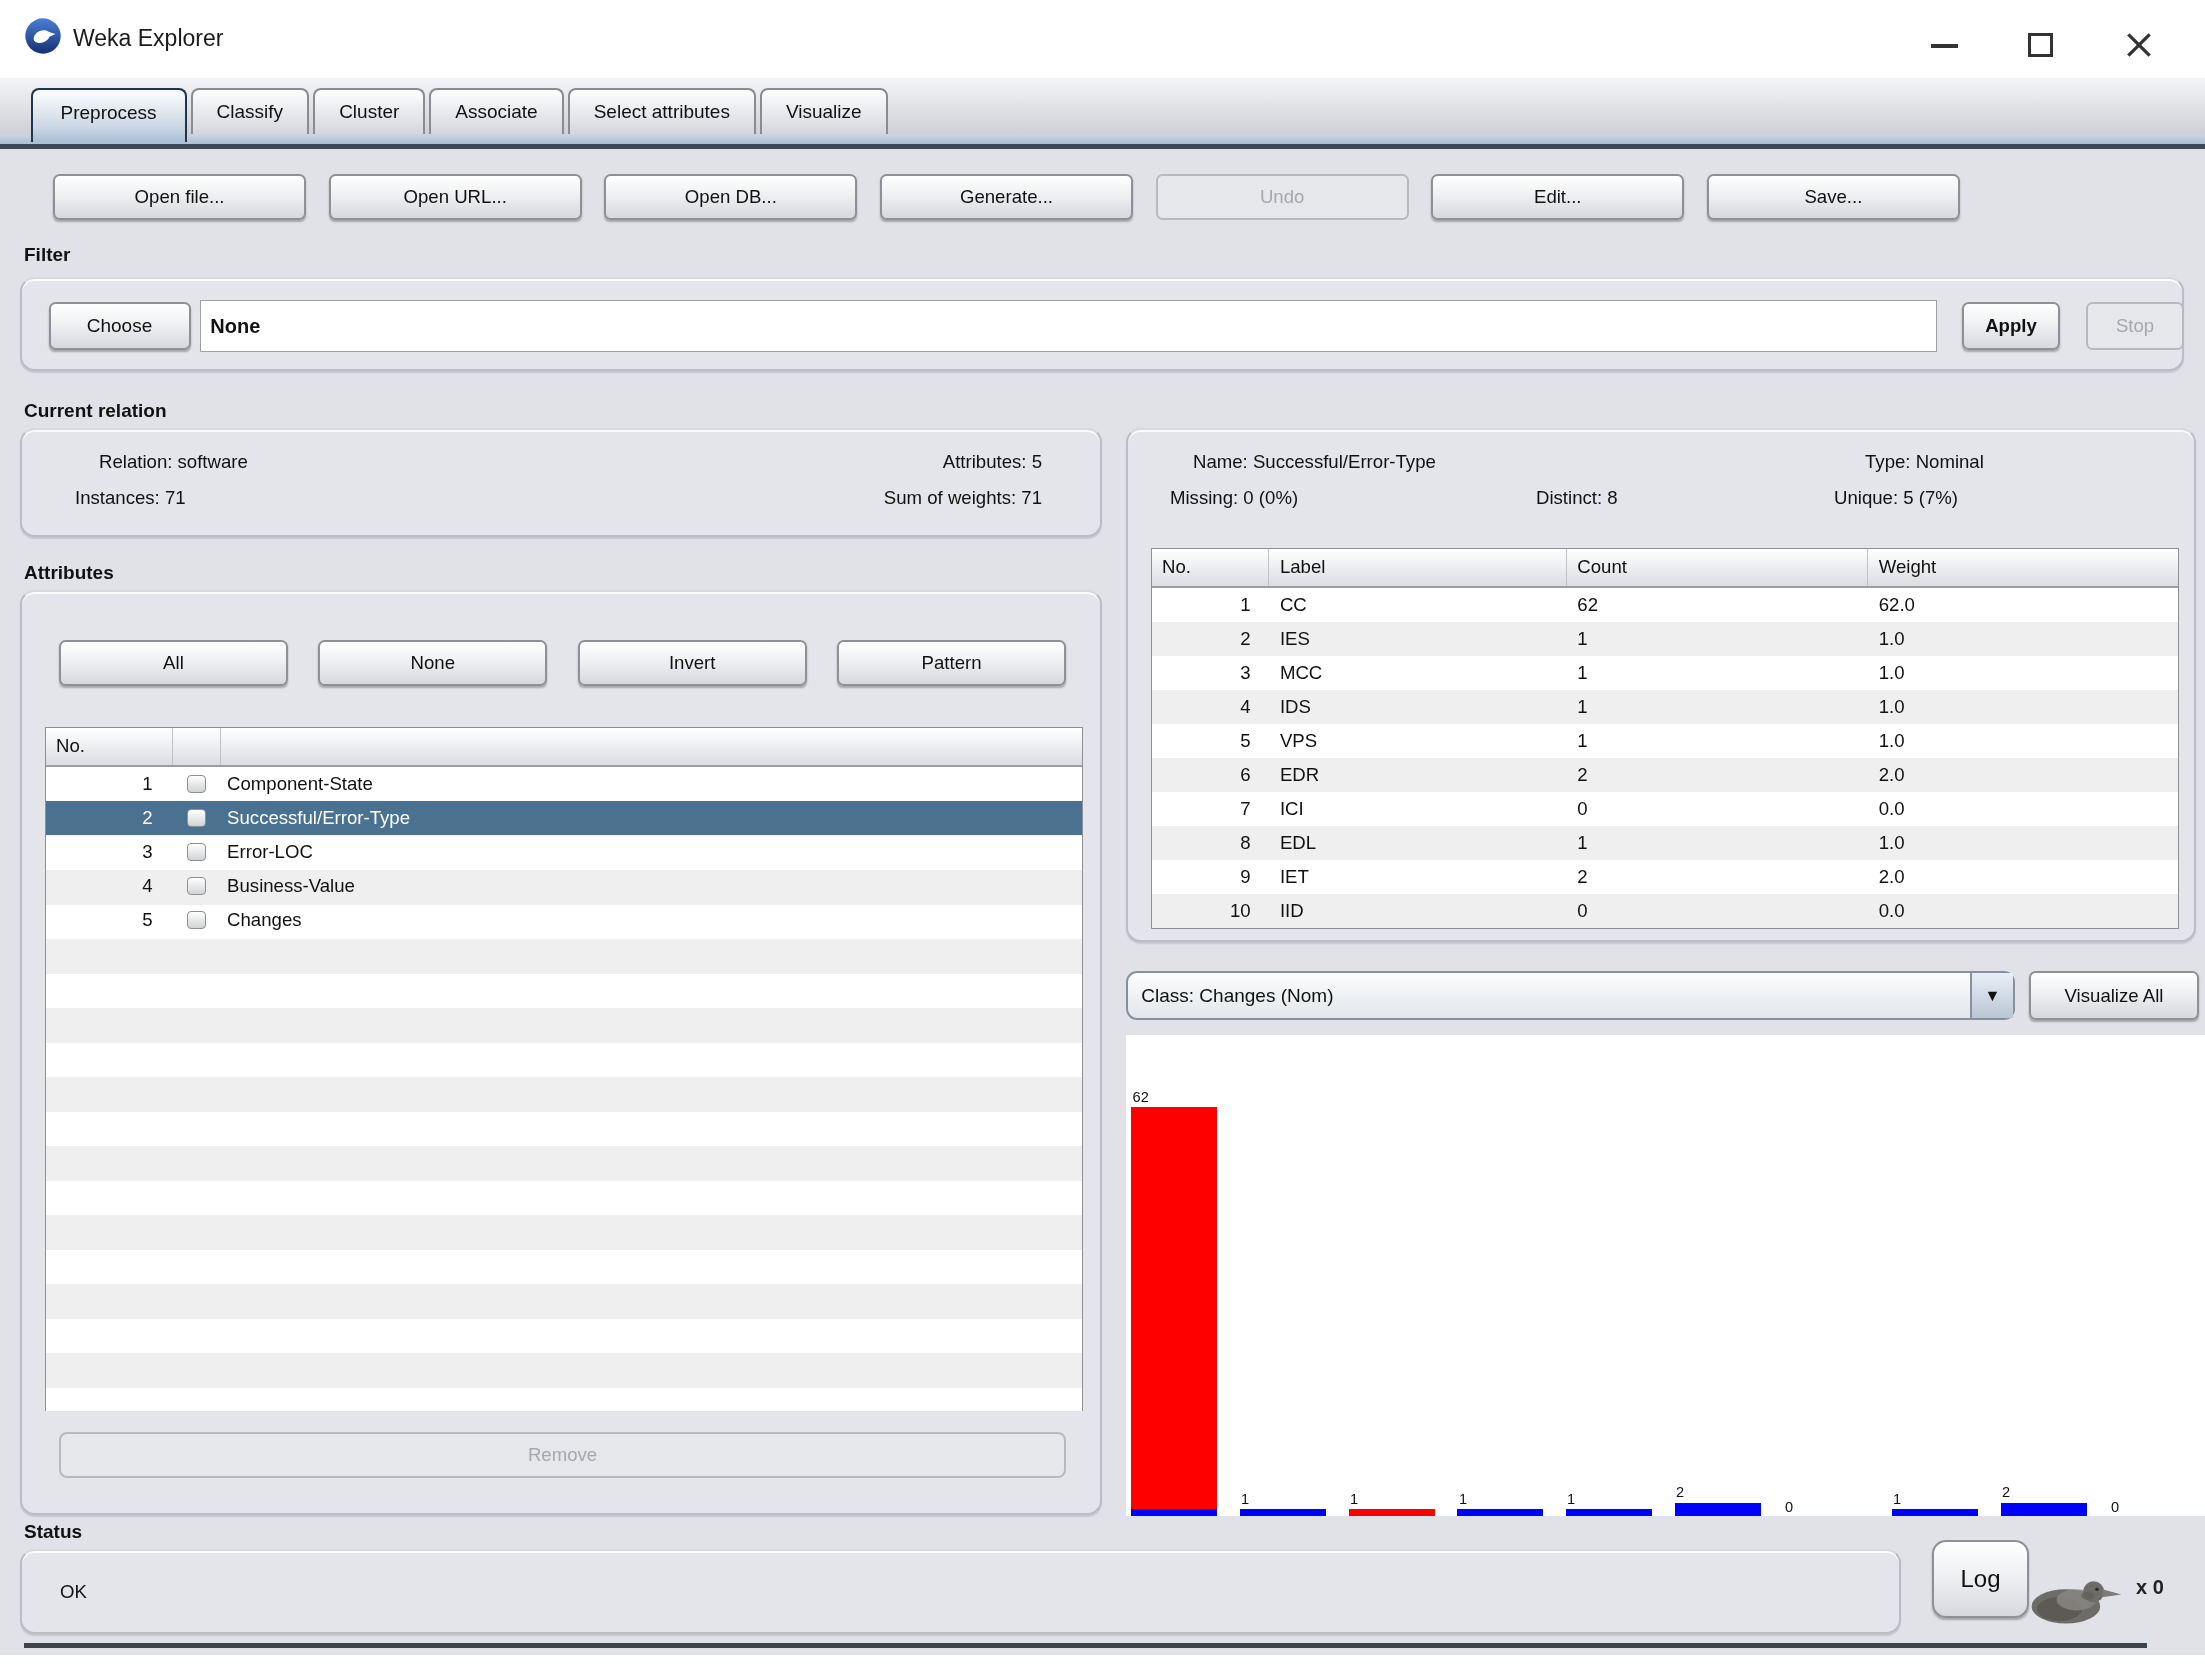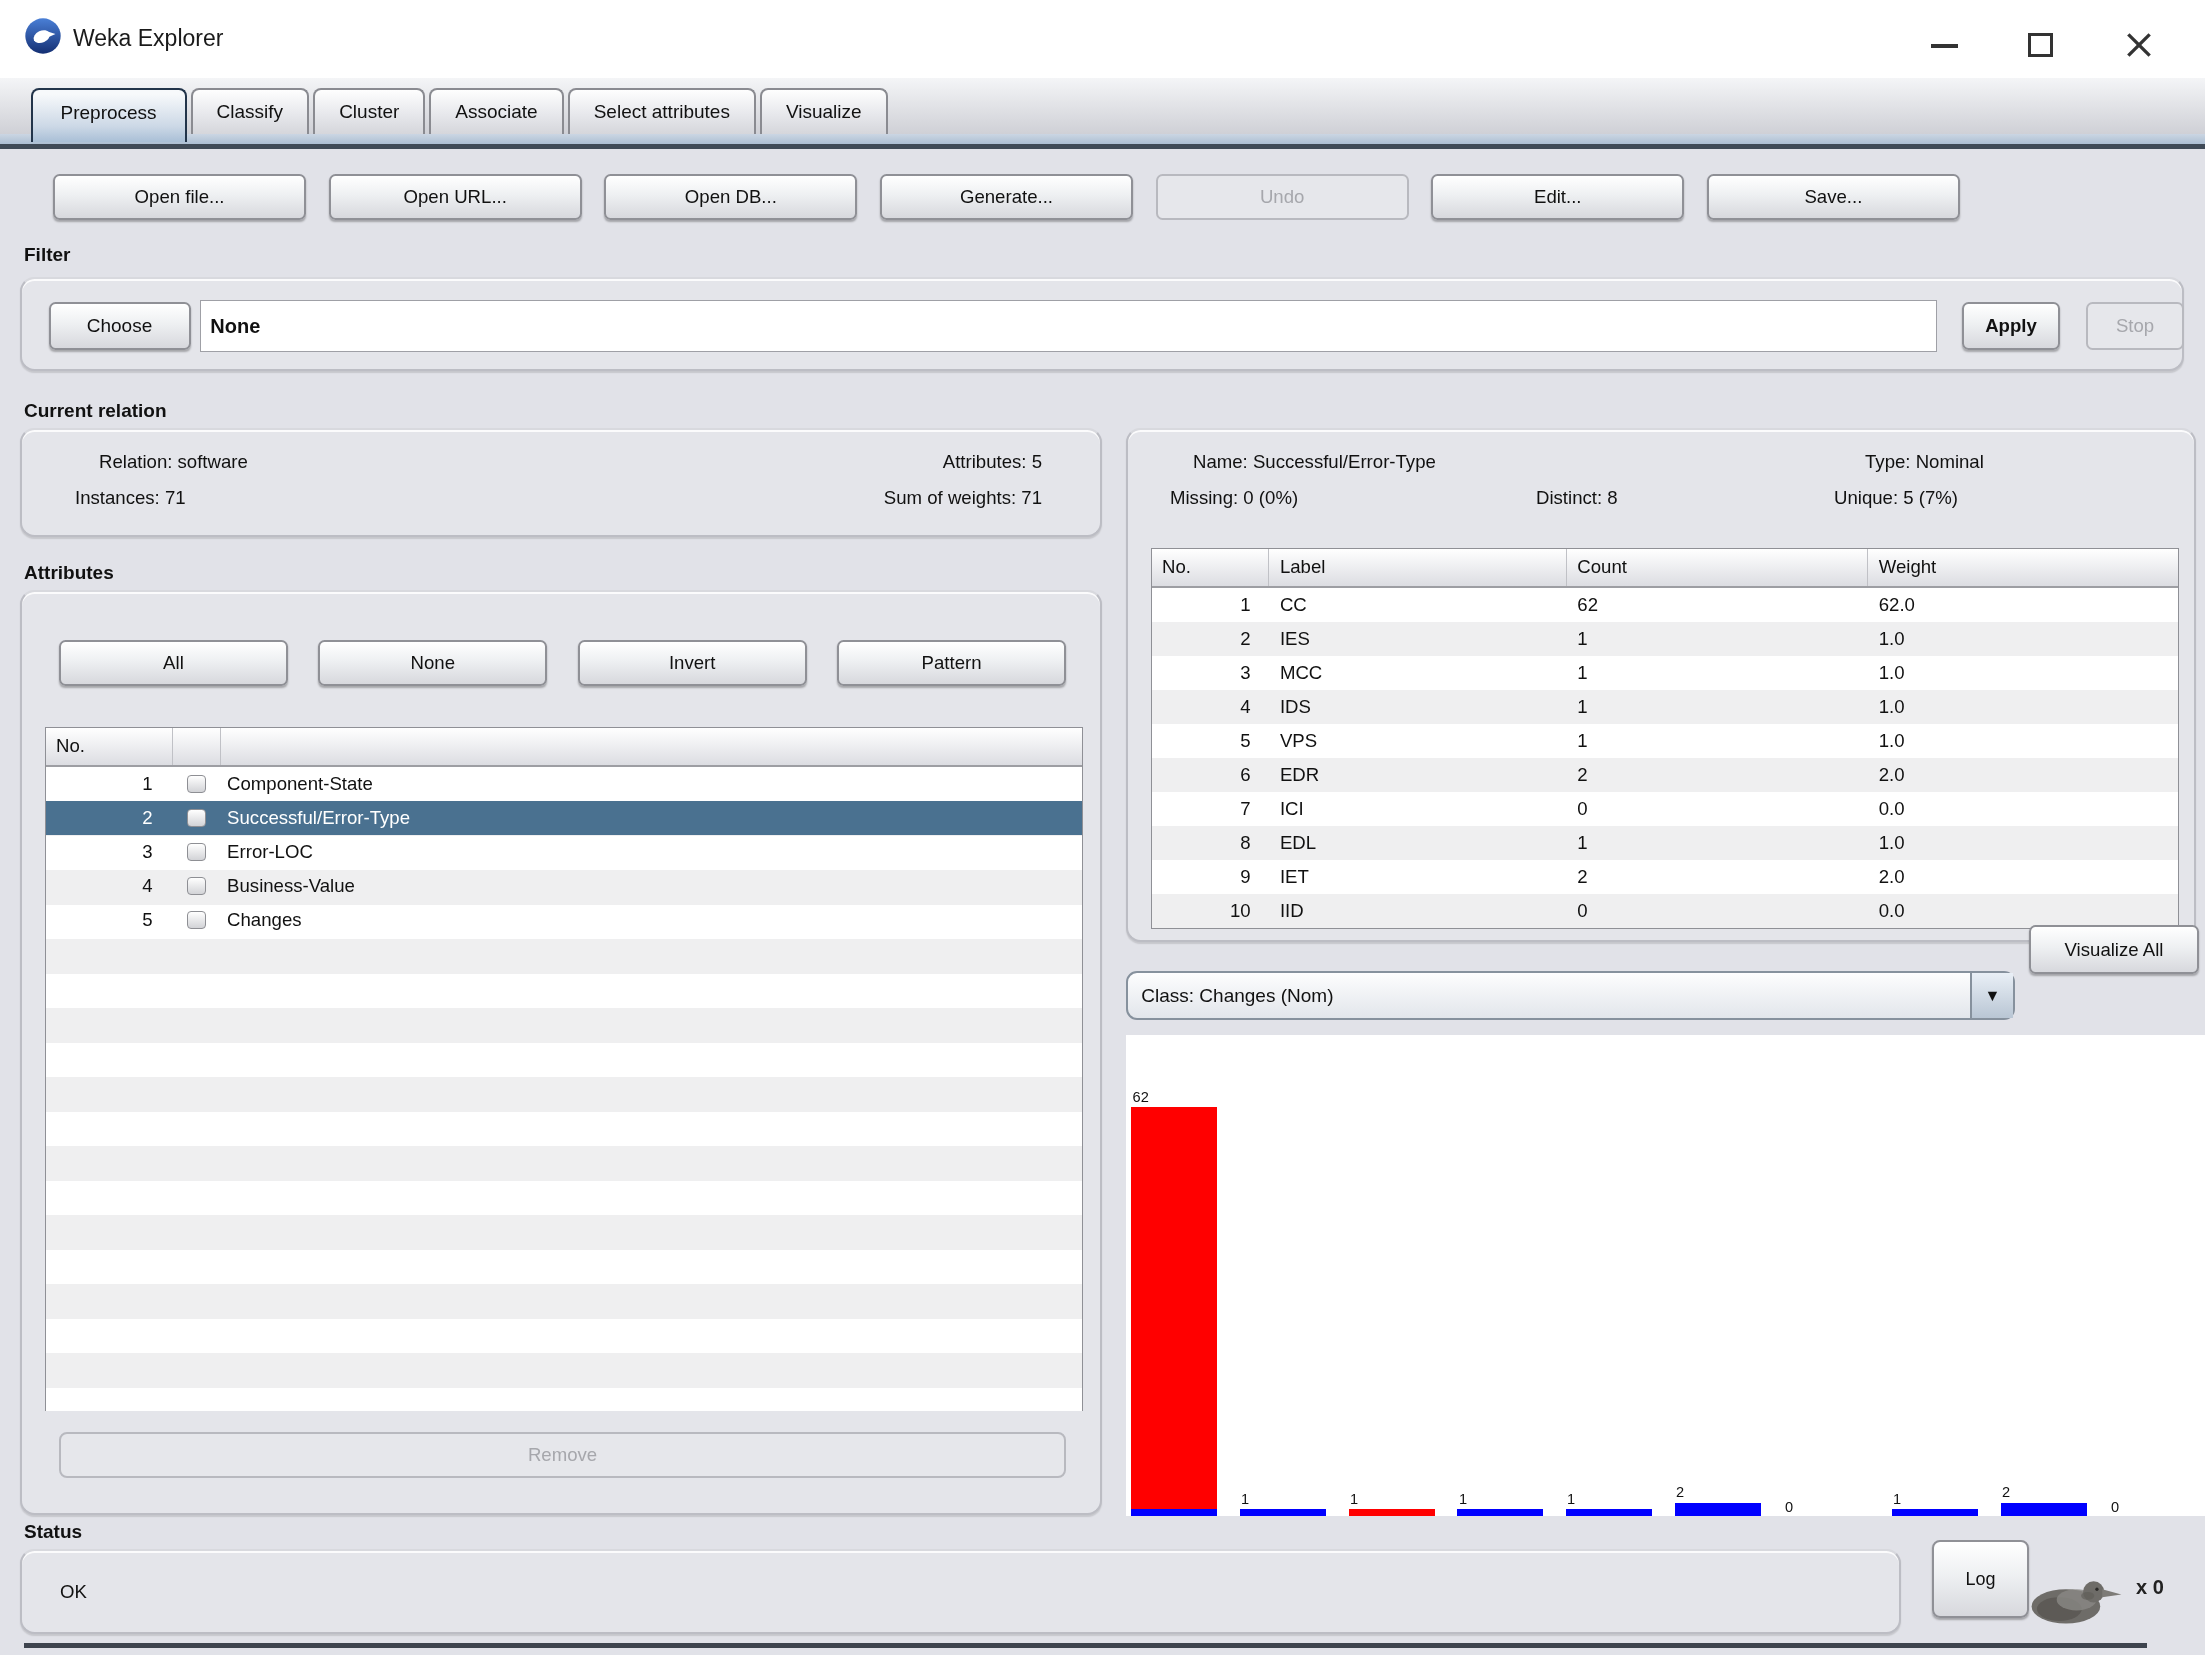--- a/index.html
+++ b/index.html
@@ -56,21 +56,21 @@
   .st-c{box-sizing:border-box;white-space:nowrap;overflow:hidden;}
   .c-no{width:118px;text-align:right;padding-right:18.6px;}
   .c-label{width:298px;padding-left:10.6px;}
   .c-count{width:302px;padding-left:10.6px;}
   .c-weight{width:310px;padding-left:10.6px;}
 
   
   .class-combo{position:absolute;left:1126px;top:971px;width:889px;height:49px;background:linear-gradient(#fdfdfe,#e2e6eb);border:2px solid #86919d;border-radius:11px;box-sizing:border-box;display:flex;align-items:center;}
   .class-combo .val{font-size:19px;padding-left:13.3px;flex:1;}
   .combo-arrow{width:41px;height:100%;border-left:2px solid #86919d;background:linear-gradient(#e9eff6,#b9c6d4);display:flex;align-items:center;justify-content:center;font-size:16px;color:#111;}
-  .viz-btn{position:absolute;left:2029px;top:925px;width:170px;height:49px;}
+  .viz-btn{position:absolute;left:2029px;top:971px;width:170px;height:49px;}
   .histogram{position:absolute;left:1126px;top:1035px;width:1079px;height:481px;background:#ffffff;}
   .bar-seg{position:absolute;}
   .bar-label{position:absolute;font-size:14.6px;color:#111;white-space:nowrap;}
 
   
   .attr-box{left:20px;top:590px;width:1082px;height:925px;}
   .attr-btns{position:absolute;left:37px;top:48px;width:1007px;height:46px;display:flex;gap:30.5px;}
   .attr-btns .btn{flex:1;height:46px;}
   .attr-table{position:absolute;left:22.5px;top:135px;width:1038px;height:684px;background:#fff;border:1.3px solid #8f9096;box-sizing:border-box;}
   .at-head{display:flex;height:37px;background:linear-gradient(#ffffff,#dcdde2);border-bottom:2px solid #9d9ea3;}
@@ -80,21 +80,21 @@
   .at-row.selected{background:#4a7190;color:#ffffff;}
   .a-no{width:127px;text-align:right;padding-right:20px;box-sizing:border-box;}
   .a-cb{width:48px;display:flex;align-items:center;justify-content:center;}
   .a-name{flex:1;padding-left:6.6px;}
   .checkbox{width:18.6px;height:18.6px;border:1.3px solid #8e8f94;border-radius:4px;background:linear-gradient(#ffffff,#d2d3d7);box-sizing:border-box;}
   .remove-btn{position:absolute;left:37px;top:840px;width:1007px;height:46px;border-radius:8px;}
 
   
   .status-box{left:20px;top:1549px;width:1881px;height:85px;display:flex;align-items:center;}
   .status-box .msg{font-size:18.6px;padding-left:38px;}
-  .log-btn{position:absolute;left:1932px;top:1540px;width:97px;height:78px;border-radius:8px;font-size:18px;}
+  .log-btn{position:absolute;left:1932px;top:1540px;width:97px;height:78px;border-radius:14px;font-size:24px;}
   .bird{position:absolute;left:2025px;top:1568px;width:99px;height:61px;}
   .bird-count{position:absolute;left:2136px;top:1576px;font-size:20px;font-weight:bold;color:#222;}
   .bottomline{position:absolute;left:24px;top:1643px;width:2123px;height:5.3px;background:#3e444e;}
 </style>
 </head>
 <body>
 
 <div class="root">
   <div class="window">
 

